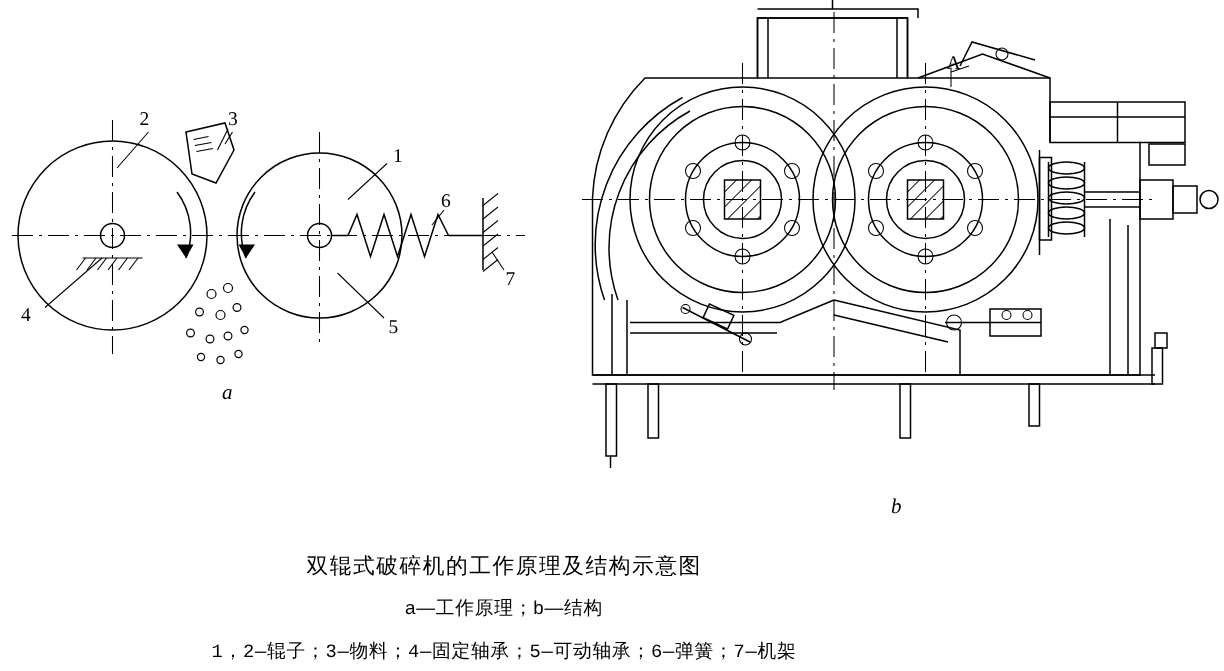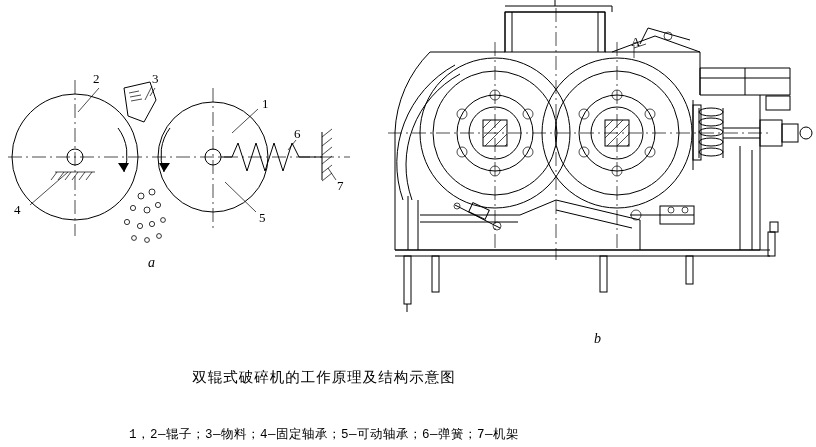--- a/index.html
+++ b/index.html
@@ -17,21 +17,21 @@
   }
   #figure-root {
     position: absolute;
     left: 0;
     top: 0;
     width: 816px;
     height: 447px;
   }
   .caption-block {
     position: absolute;
-    left: 0;
+    left: 12px;
     width: 648px;
     text-align: center;
   }
   .caption-title {
     top: 368px;
     font-size: 14.5px;
     letter-spacing: 1px;
   }
   .caption-sub {
     top: 397px;
@@ -268,14 +268,15 @@
   <span class="num-label" style="left:14px; top:202px;">4</span>
   <span class="num-label" style="left:259px; top:210px;">5</span>
   <span class="num-label" style="left:294px; top:126px;">6</span>
   <span class="num-label" style="left:337px; top:178px;">7</span>
   <span class="num-label" style="left:631px; top:34px;">A</span>
 
   <span class="panel-letter" style="left:148px; top:255px;">a</span>
   <span class="panel-letter" style="left:594px; top:331px;">b</span>
 
   <div class="caption-block caption-title">双辊式破碎机的工作原理及结构示意图</div>
+  <div class="caption-block caption-sub">a—工作原理；b—结构</div>
   <div class="caption-block caption-legend">1，2—辊子；3—物料；4—固定轴承；5—可动轴承；6—弹簧；7—机架</div>
 </div>
 
 </body></html>

